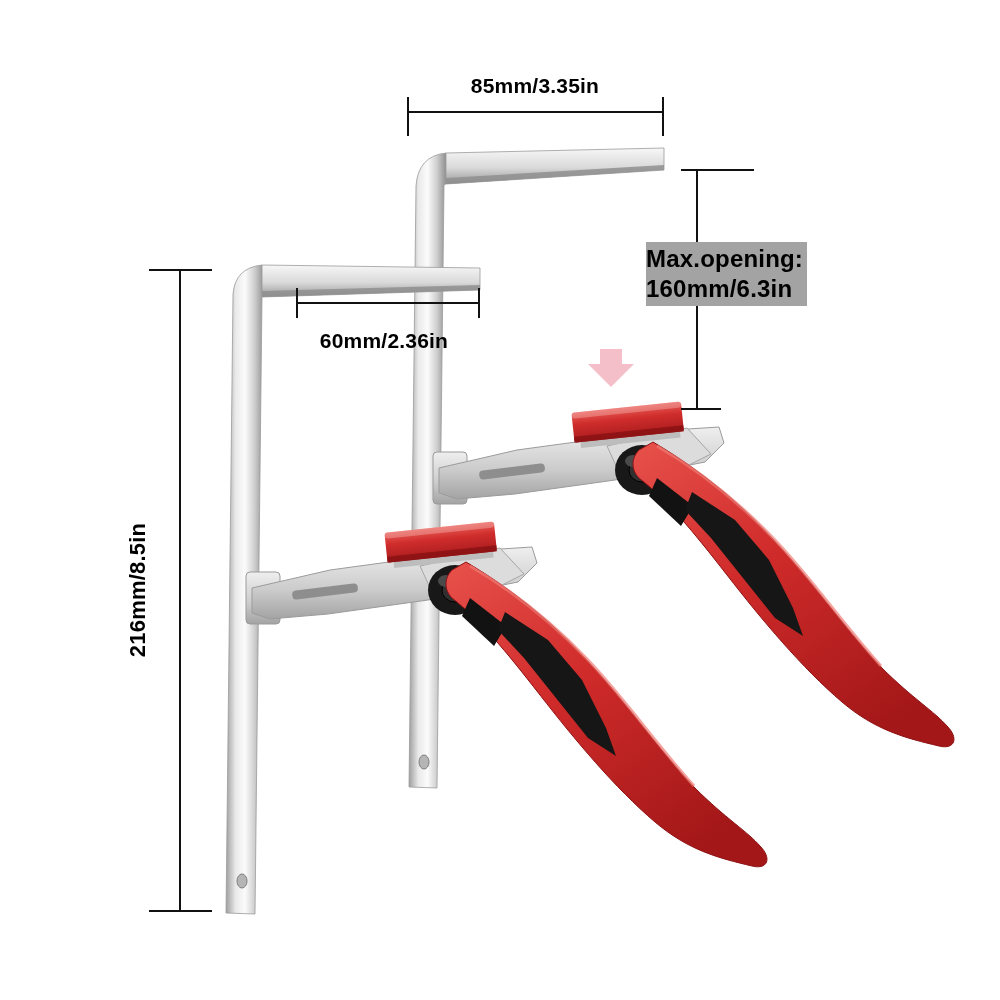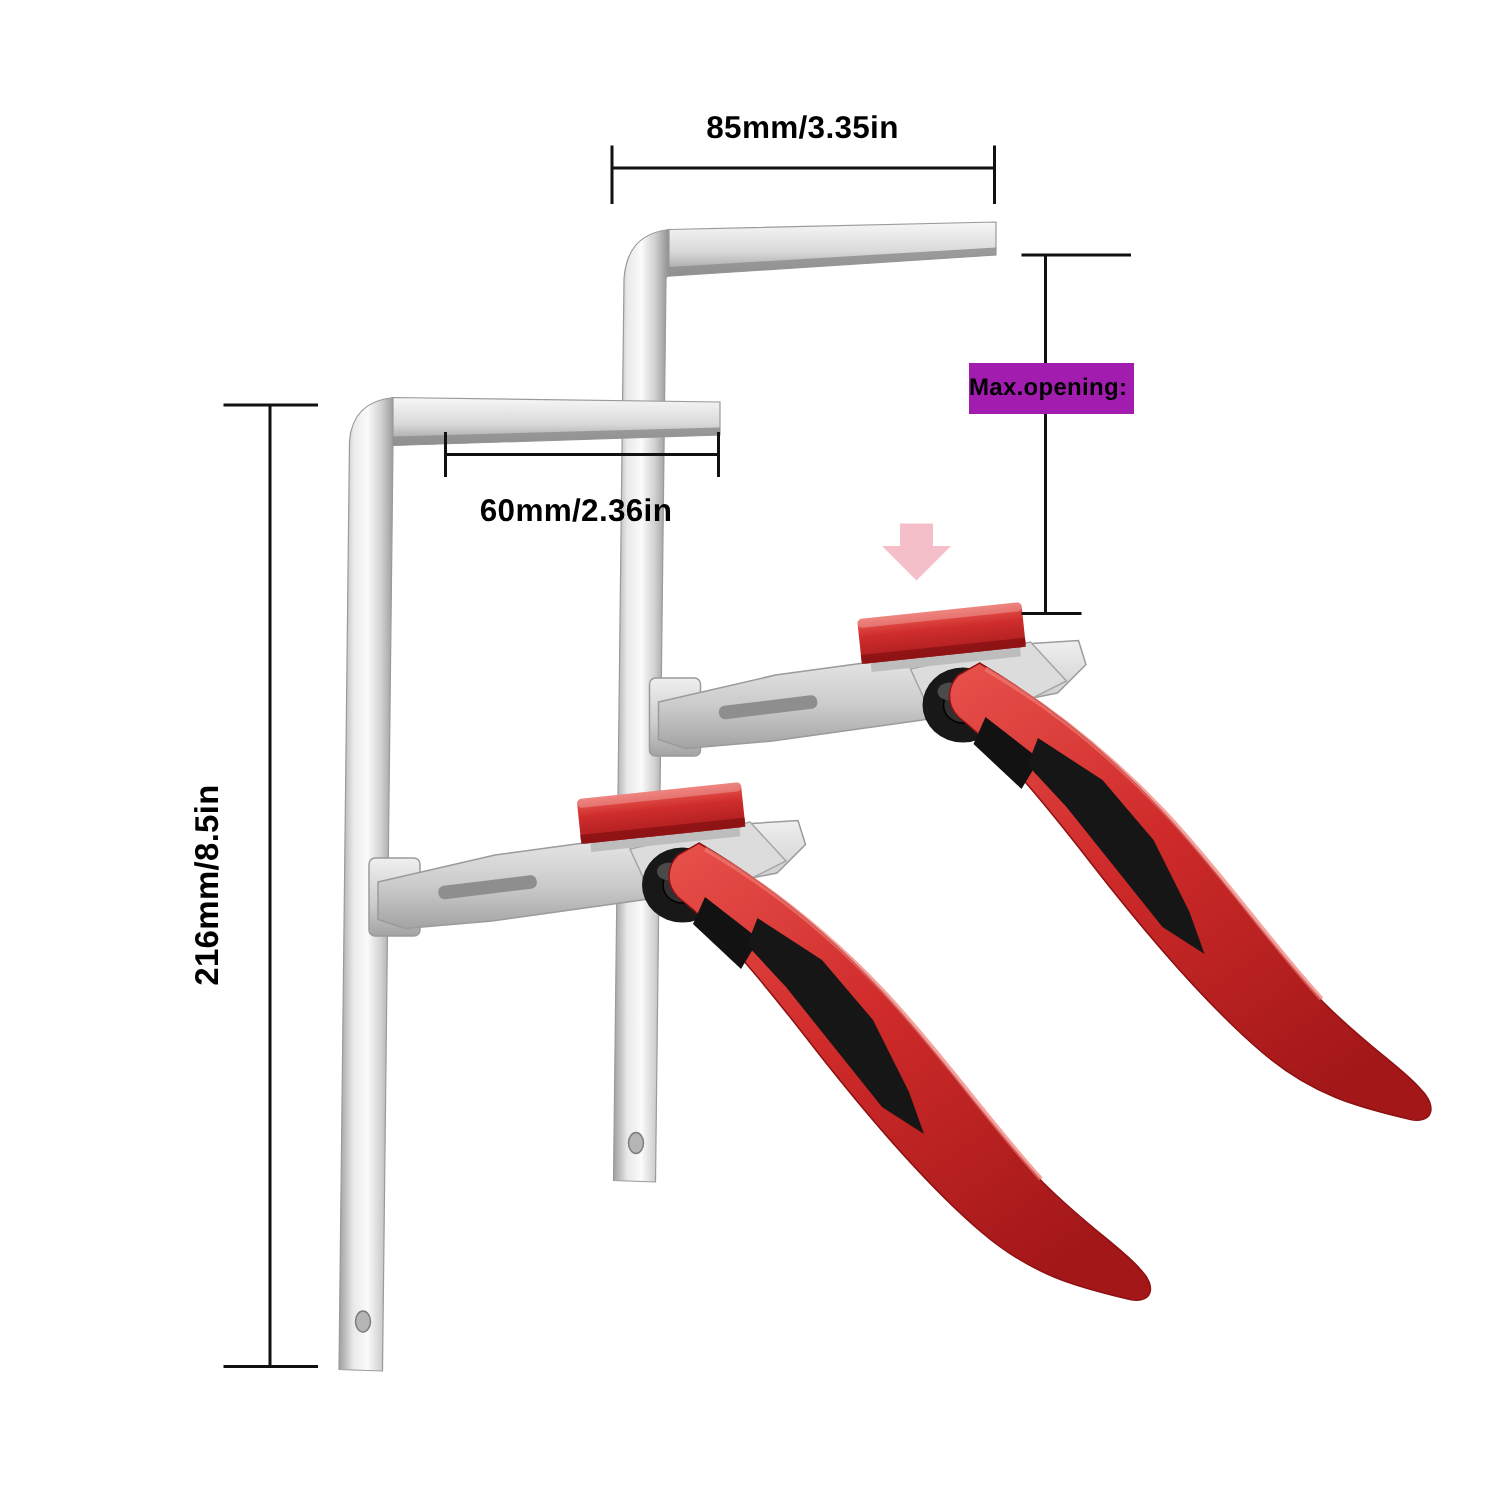--- a/index.html
+++ b/index.html
@@ -21,22 +21,22 @@
     white-space:nowrap;
   }
   .vert-label {
     width:200px; left:38px; top:577px;
     transform:rotate(-90deg);
     font-size:22px;
   }
   .max-label {
     left:646px; top:242px;
     text-align:left;
-    background:#a21caf;
-    font-size:16px;
+    background:#a3a3a3;
+    font-size:24px;
     line-height:30px;
     padding:2px 4px 2px 0;
   }
   .max-label span { display:block; }
 </style>
 </head>
 <body>
 
 <div class="stage">
 
@@ -138,17 +138,18 @@
   <div class="dim" style="left:179px;top:270px;width:2px;height:642px"></div>
   <div class="dim" style="left:149px;top:269px;width:63px;height:2px"></div>
   <div class="dim" style="left:149px;top:910px;width:63px;height:2px"></div>
 
   <div class="dim-label" style="left:400px;top:74px;width:270px">85mm/3.35in</div>
 
   <div class="dim-label" style="left:304px;top:329px;width:160px">60mm/2.36in</div>
 
   <div class="dim-label max-label">
     <span>Max.opening:</span>
+    <span>160mm/6.3in</span>
   </div>
 
   <div class="dim-label vert-label">216mm/8.5in</div>
 
 </div>
 
 </body></html>

